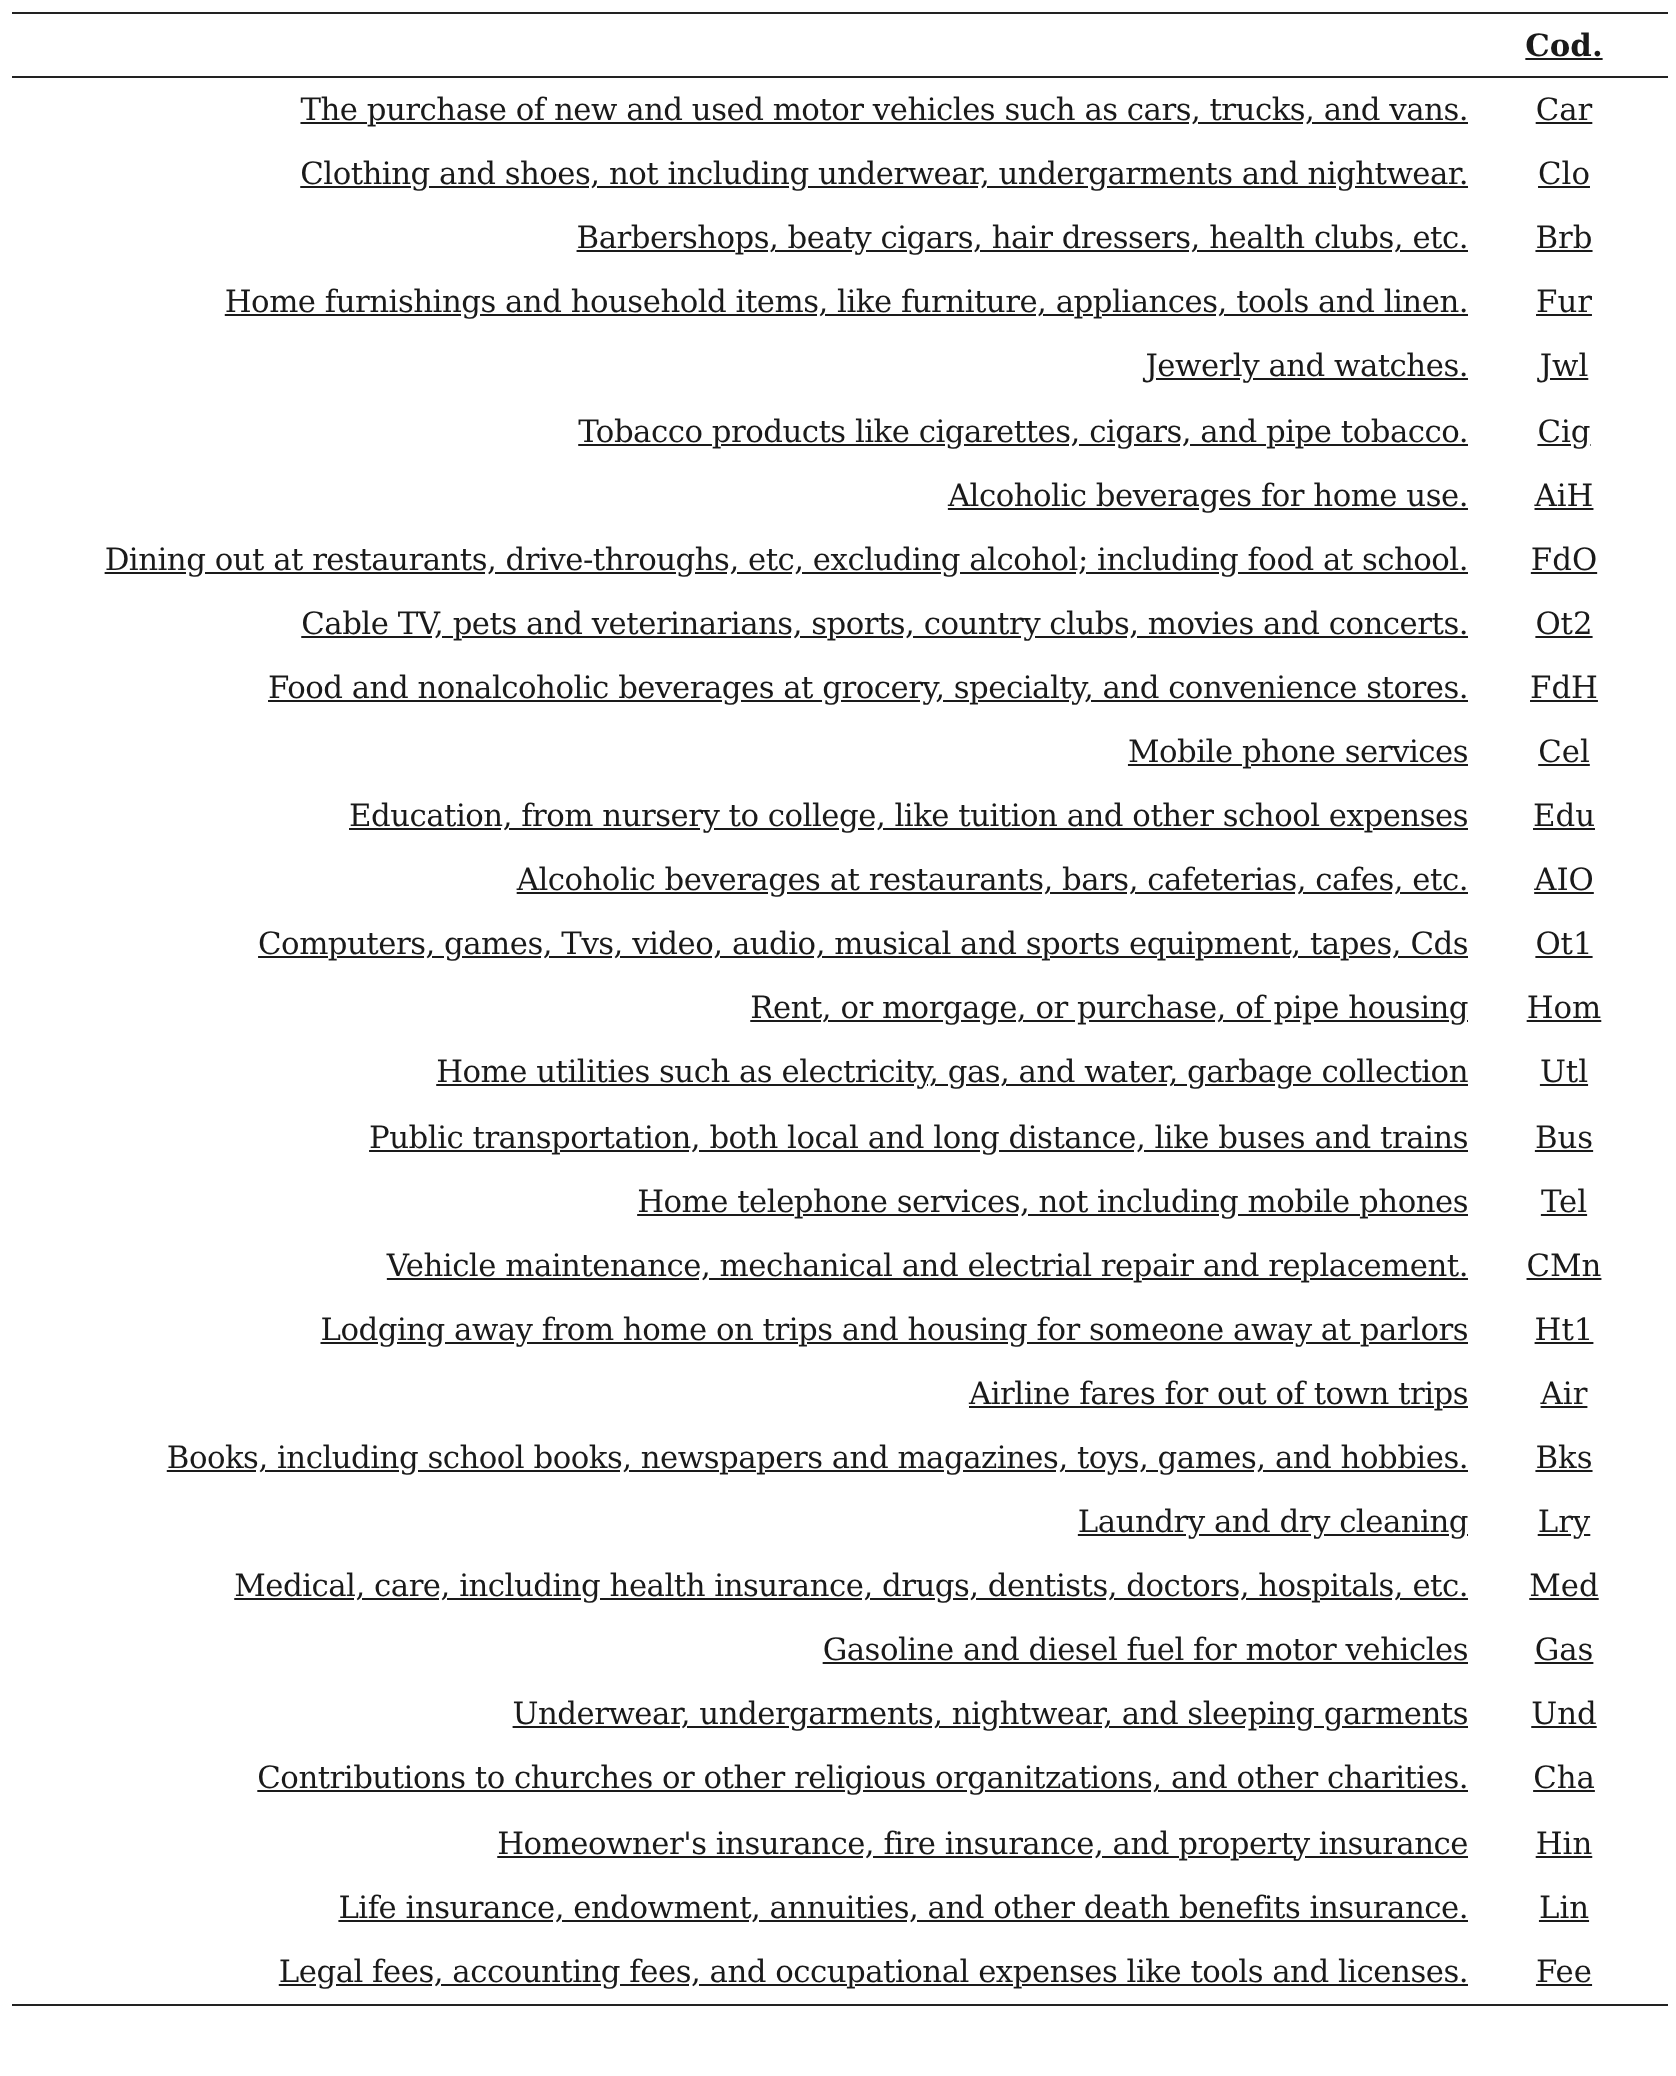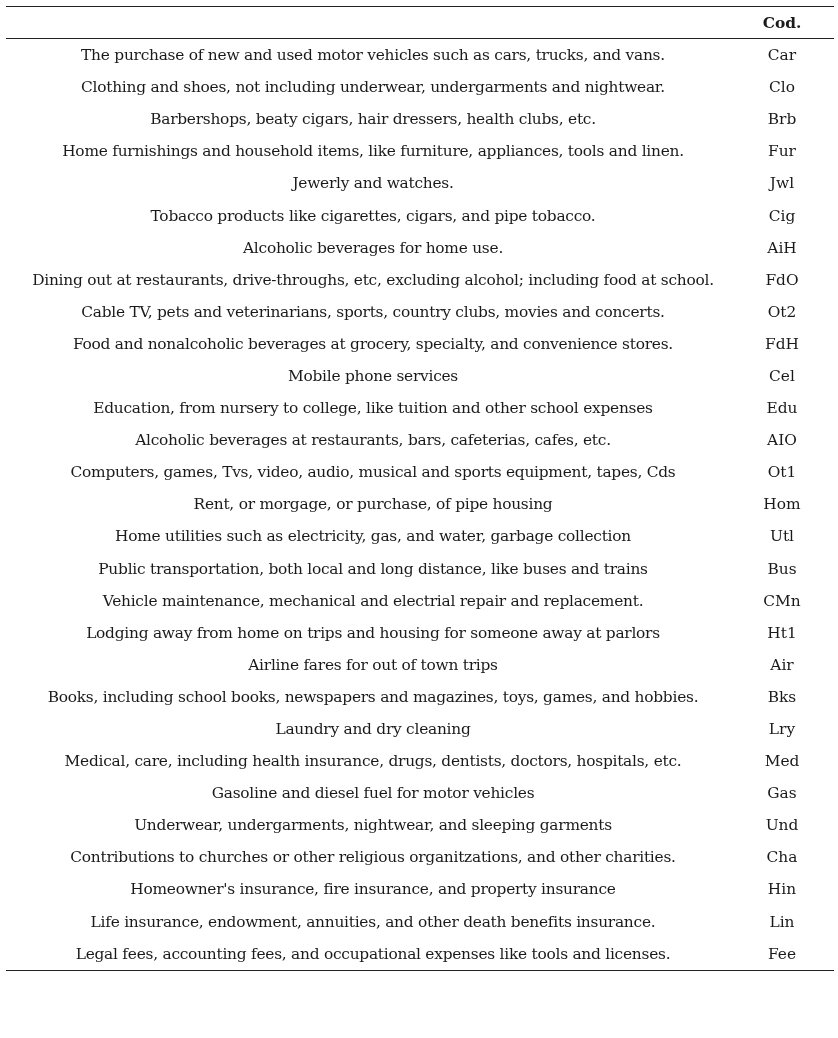--- a/index.html
+++ b/index.html
@@ -13,20 +13,21 @@
       position: relative;
       overflow: hidden;
       font-family: "DejaVu Serif", "Liberation Serif", serif;
       color: #1a1a1a;
     }
     .table-wrap {
       position: absolute;
       left: 6px;
       top: 6px;
       width: 828px;
+      text-decoration: underline;
     }
     table {
       border-collapse: collapse;
       width: 828px;
       table-layout: fixed;
     }
     thead tr {
       border-top: 1.5px solid #222;
       border-bottom: 1.5px solid #222;
     }
@@ -41,21 +42,21 @@
     }
     thead th {
       height: 31px;
       font-weight: bold;
       font-size: 15px;
     }
     td.desc {
       padding-left: 6px;
       font-size: 15.4px;
       letter-spacing: -0.25px;
-      text-align: center;
+      text-align: right;
       overflow: hidden;
     }
     td.code, th.code {
       width: 96px;
       text-align: center;
       font-size: 15.4px;
       padding-right: 4px;
     }
     th.desc-head {
       text-align: left;
@@ -135,20 +136,24 @@
         </tr>
         <tr>
           <td class="desc">Home utilities such as electricity, gas, and water, garbage collection</td>
           <td class="code">Utl</td>
         </tr>
         <tr>
           <td class="desc">Public transportation, both local and long distance, like buses and trains</td>
           <td class="code">Bus</td>
         </tr>
         <tr>
+          <td class="desc">Home telephone services, not including mobile phones</td>
+          <td class="code">Tel</td>
+        </tr>
+        <tr>
           <td class="desc">Vehicle maintenance, mechanical and electrial repair and replacement.</td>
           <td class="code">CMn</td>
         </tr>
         <tr>
           <td class="desc">Lodging away from home on trips and housing for someone away at parlors</td>
           <td class="code">Ht1</td>
         </tr>
         <tr>
           <td class="desc">Airline fares for out of town trips</td>
           <td class="code">Air</td>

